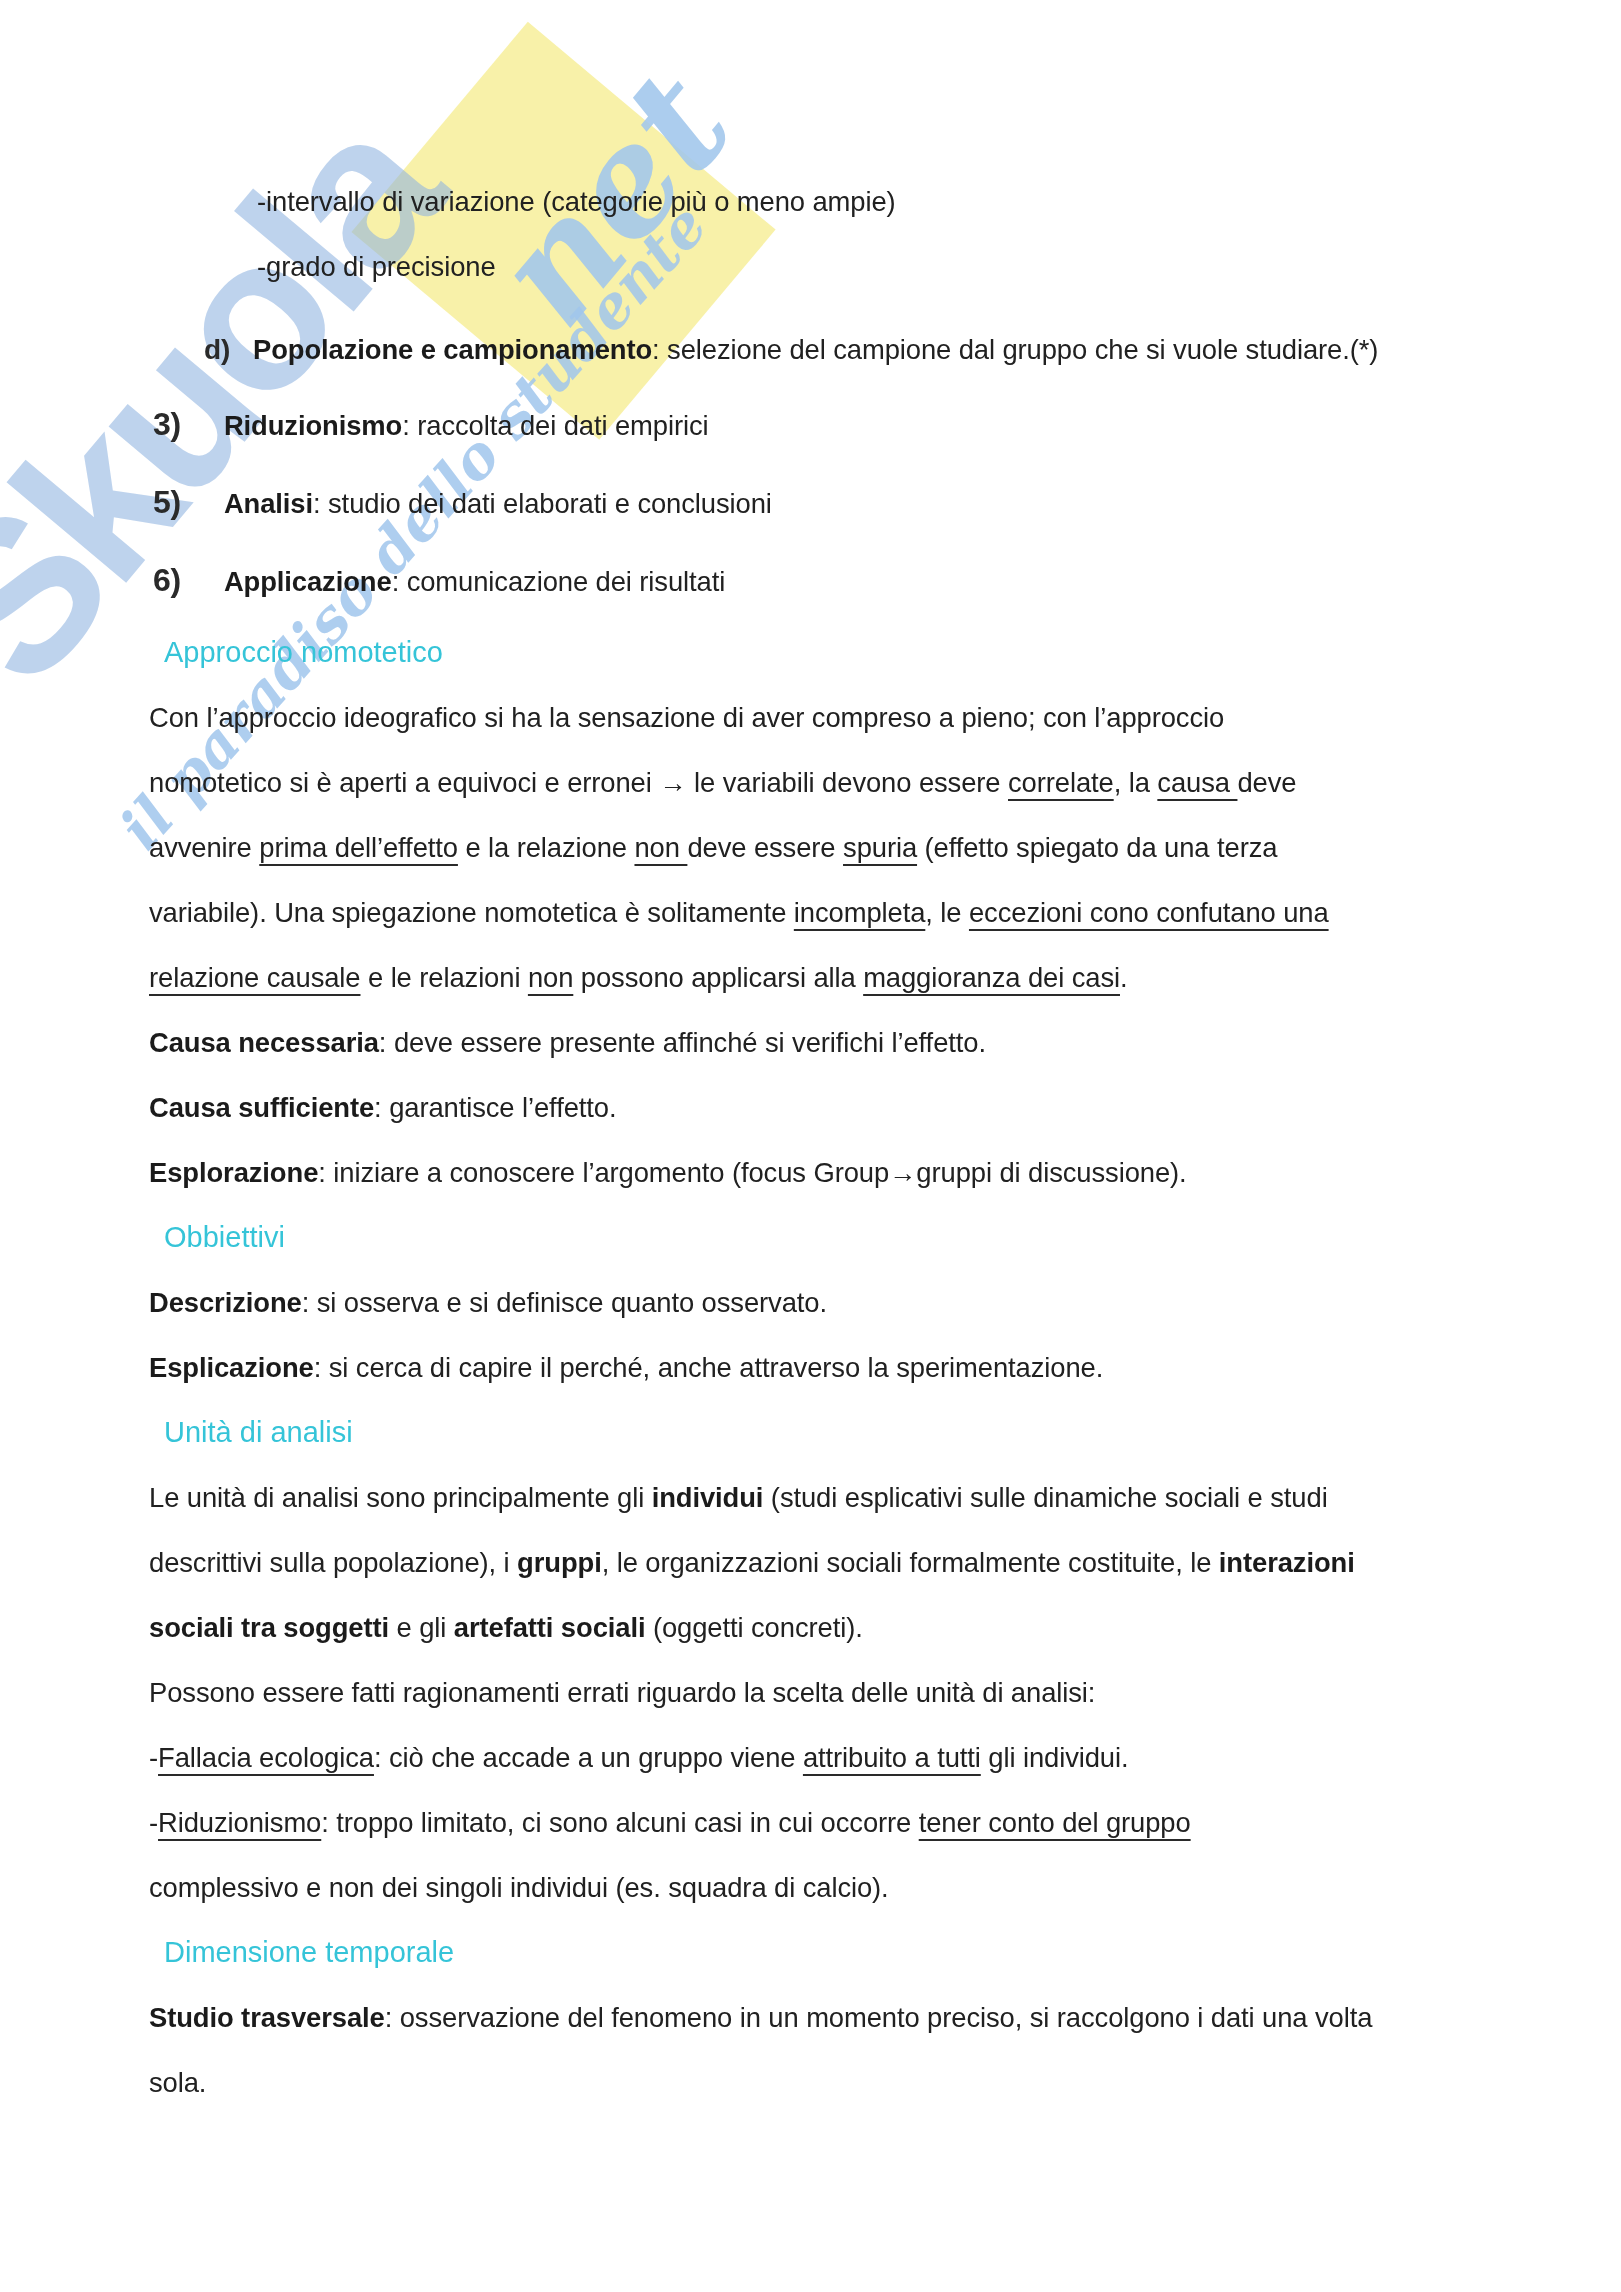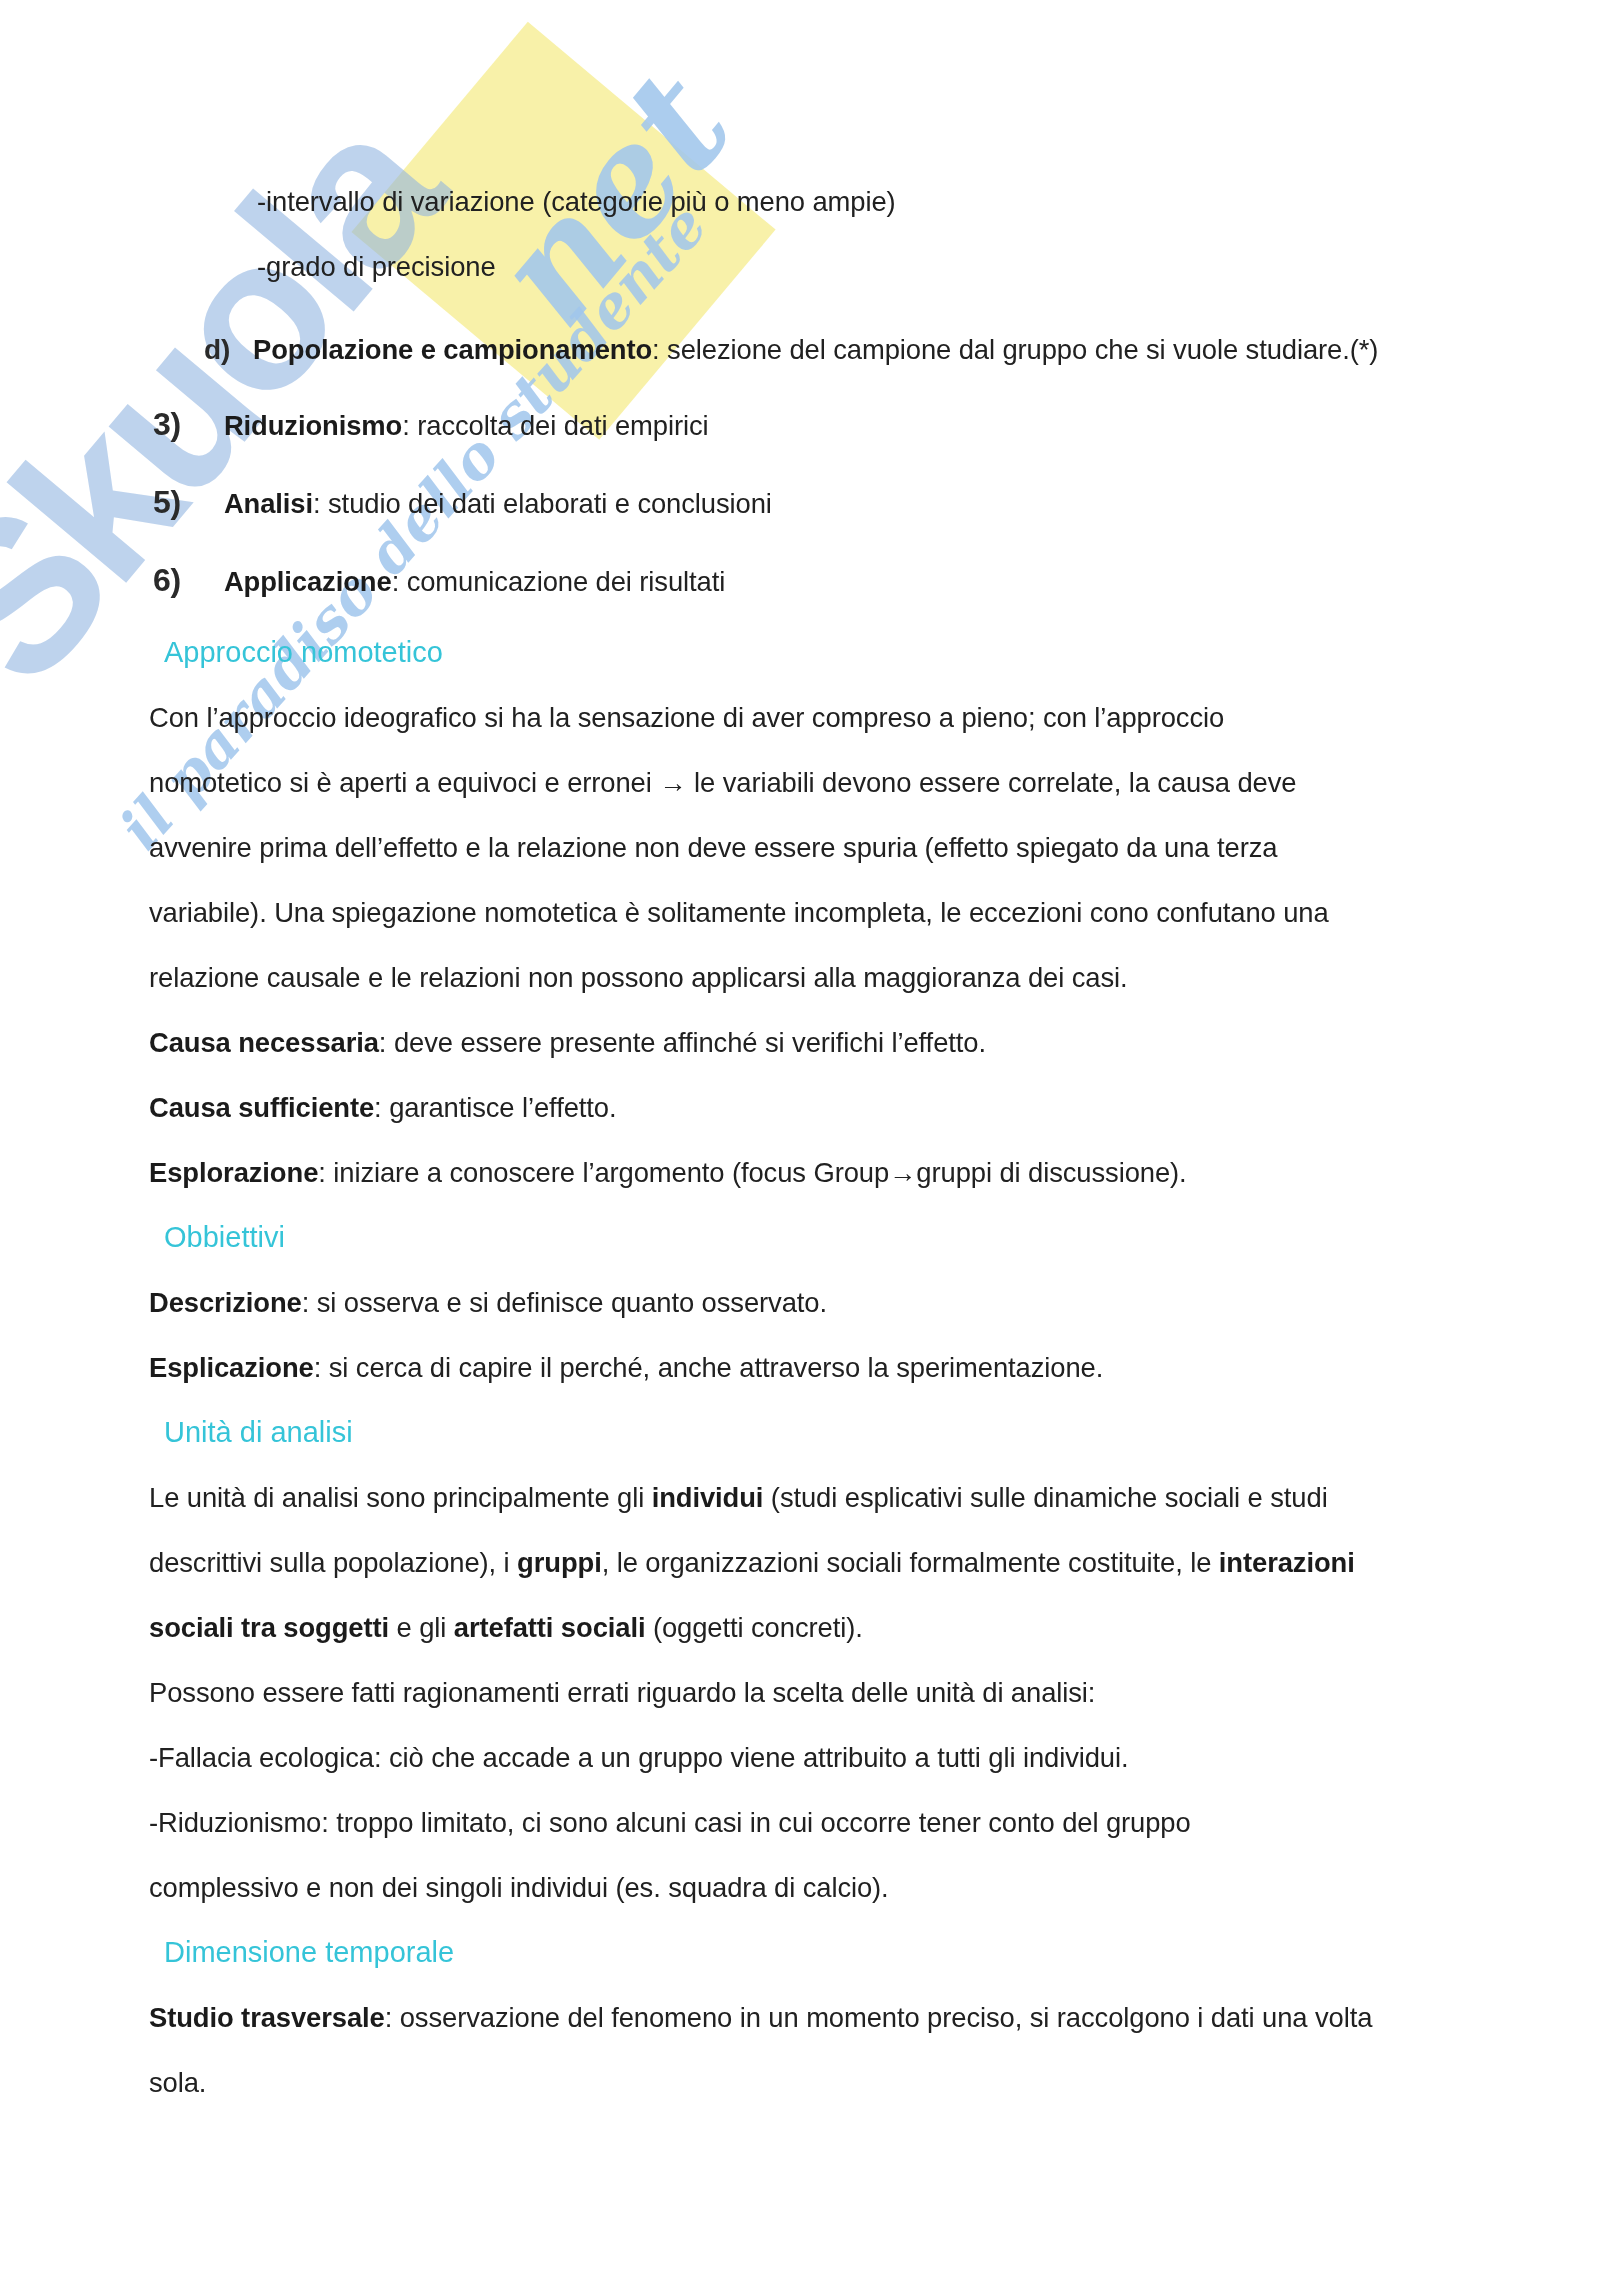--- a/index.html
+++ b/index.html
@@ -22,21 +22,21 @@
     color:var(--ink); font-size:27.4px; letter-spacing:-0.1px;
   }
   .line{line-height:65px; white-space:nowrap;}
   .line.dash{padding-left:108px;}
   .line.ditem{line-height:73px; margin-top:13.7px; padding-left:55px;}
   .line.num{line-height:76px; padding-left:3.9px;}
   .marker{display:inline-block; font-weight:700; color:#2a2a2a;}
   .num .marker{width:71px; font-size:32px;}
   .ditem .marker{width:49px; font-size:28px;}
   .bold{font-weight:700; color:#1b1b1b;}
-  .ul{text-decoration-thickness:2px; text-underline-offset:6.9px; text-decoration-color:#2a2a2a;}
+  .ul{text-decoration:underline; text-decoration-thickness:2px; text-underline-offset:6.9px; text-decoration-color:#2a2a2a;}
   .heading{color:var(--head); font-size:29px; letter-spacing:0;margin-left:15px;}
 </style>
 </head>
 <body>
 
 <div class="page">
 
   <svg class="wm" width="1621" height="2293" viewBox="0 0 1654 2339" aria-hidden="true">
     <g transform="rotate(-50 40 700)">
       <rect class="wm-yellow" x="600" y="646" width="280" height="330"></rect>

